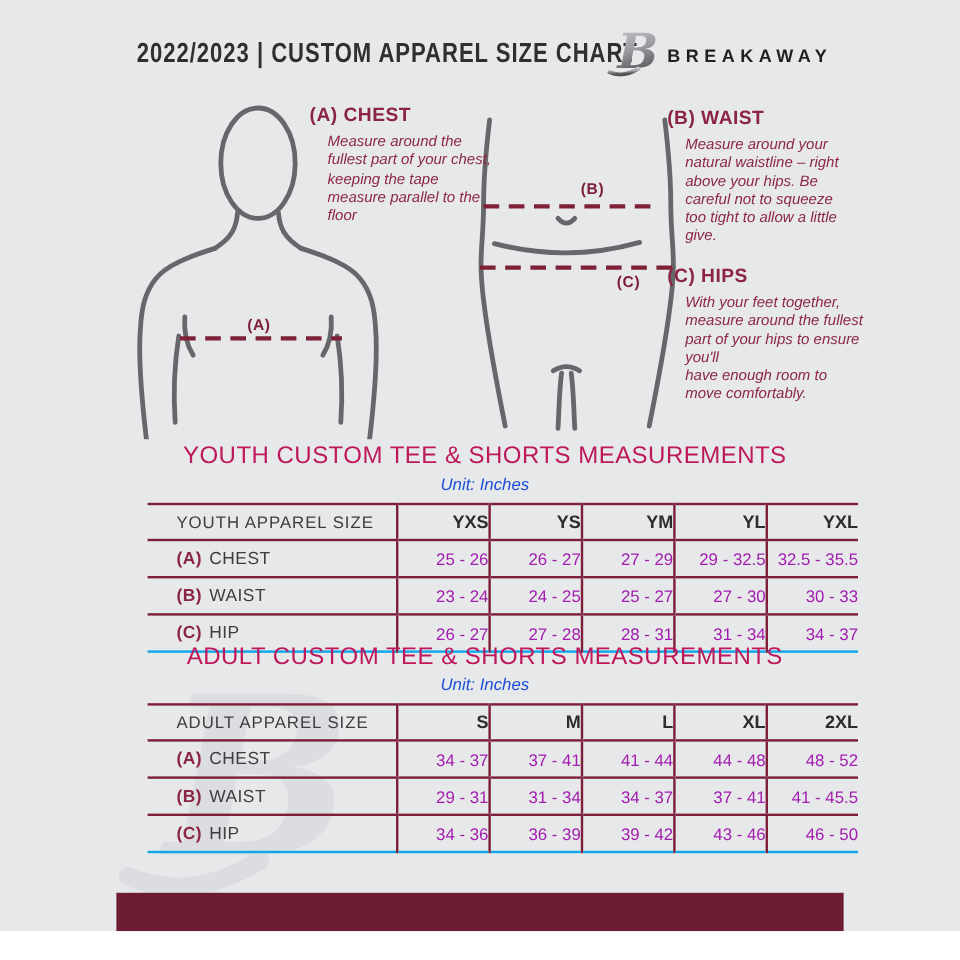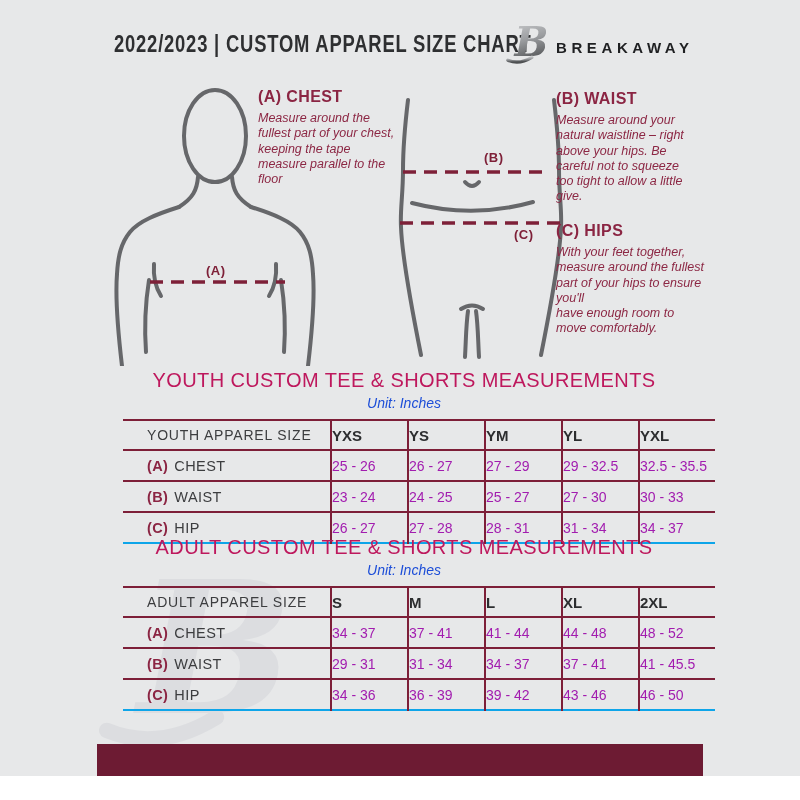--- a/index.html
+++ b/index.html
@@ -31,20 +31,21 @@
   .marker-a{left:206px;top:263px;}
   .marker-b{left:484px;top:150px;}
   .marker-c{left:514px;top:227px;}
   
   .m-head{
     position:absolute;font-size:16px;font-weight:bold;color:#8b2543;letter-spacing:.4px;white-space:nowrap;
   }
   .m-body{
     position:absolute;font-size:12.5px;font-style:italic;color:#8c2744;line-height:1.22;
     white-space:pre-line;
+    margin-left:15px;
   }
   .head-a{left:258px;top:88px;}  .body-a{left:258px;top:111px;width:142px;}
   .head-b{left:556px;top:90px;}  .body-b{left:556px;top:113px;width:137px;}
   .head-c{left:556px;top:222px;text-align:right;} .body-c{left:556px;top:245px;width:150px;}
   
   .section{position:absolute;left:123px;width:562px;text-align:center;z-index:2;}
   .sec-youth{top:369px;}
   .sec-adult{top:536px;}
   .sec-title{font-size:20px;font-weight:normal;letter-spacing:.4px;color:#be185d;}
   .sec-sub{font-size:14px;font-style:italic;color:#1d4ed8;margin-top:3px;}
@@ -54,21 +55,21 @@
   }
   .size-table tr{height:31px;}
   .size-table tr.head-row{height:30px;}
   .size-table th,.size-table td{
     padding:0;vertical-align:middle;background:transparent;
     border-bottom:2px solid #7d1f38;
   }
   .size-table tr:last-child th,.size-table tr:last-child td{border-bottom:none;}
   .size-table .vline{border-left:2px solid #7d1f38;}
   .size-table .c0{width:183px;text-align:left;padding-left:24px;}
-  .size-table .csz{width:75px;text-align:left;}
+  .size-table .csz{width:75px;text-align:right;}
   .hdr-label{font-size:14px;font-weight:normal;letter-spacing:.8px;color:#3c3d3f;}
   .size-name{font-size:15px;font-weight:bold;color:#2c2d2f;}
   .row-label{font-size:14.5px;color:#3c3d3f;letter-spacing:.4px;}
   .row-label .pfx{font-weight:bold;color:#8b2543;margin-right:6px;}
   .cell-val{font-size:14px;color:#a21caf;}
   
   .watermark{position:absolute;left:92px;top:546px;width:205px;height:202px;z-index:1;opacity:1;}
   .footer-bar{
     position:absolute;left:97px;top:744px;width:606px;height:45px;
     background:#6d1b33;z-index:3;

